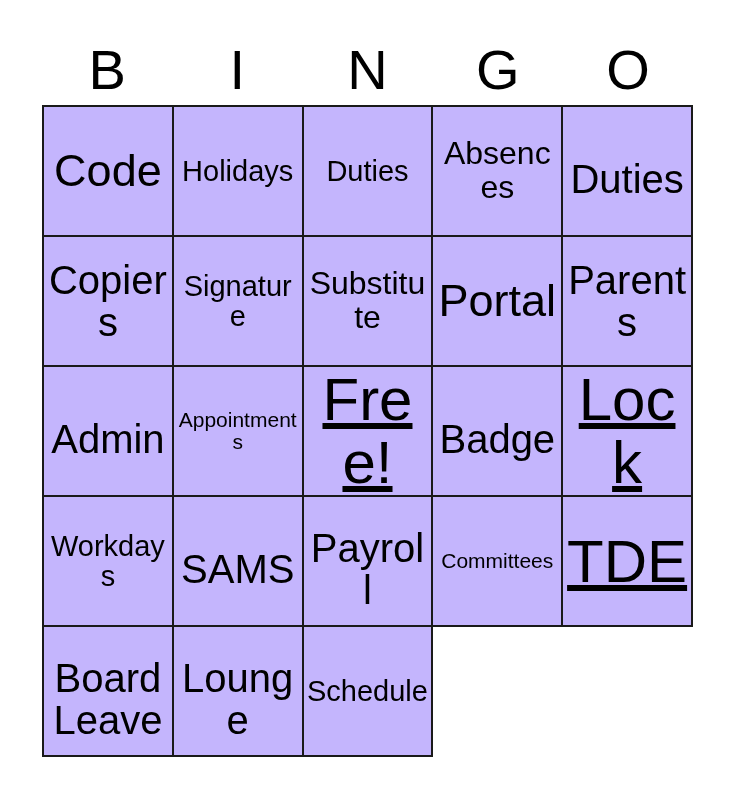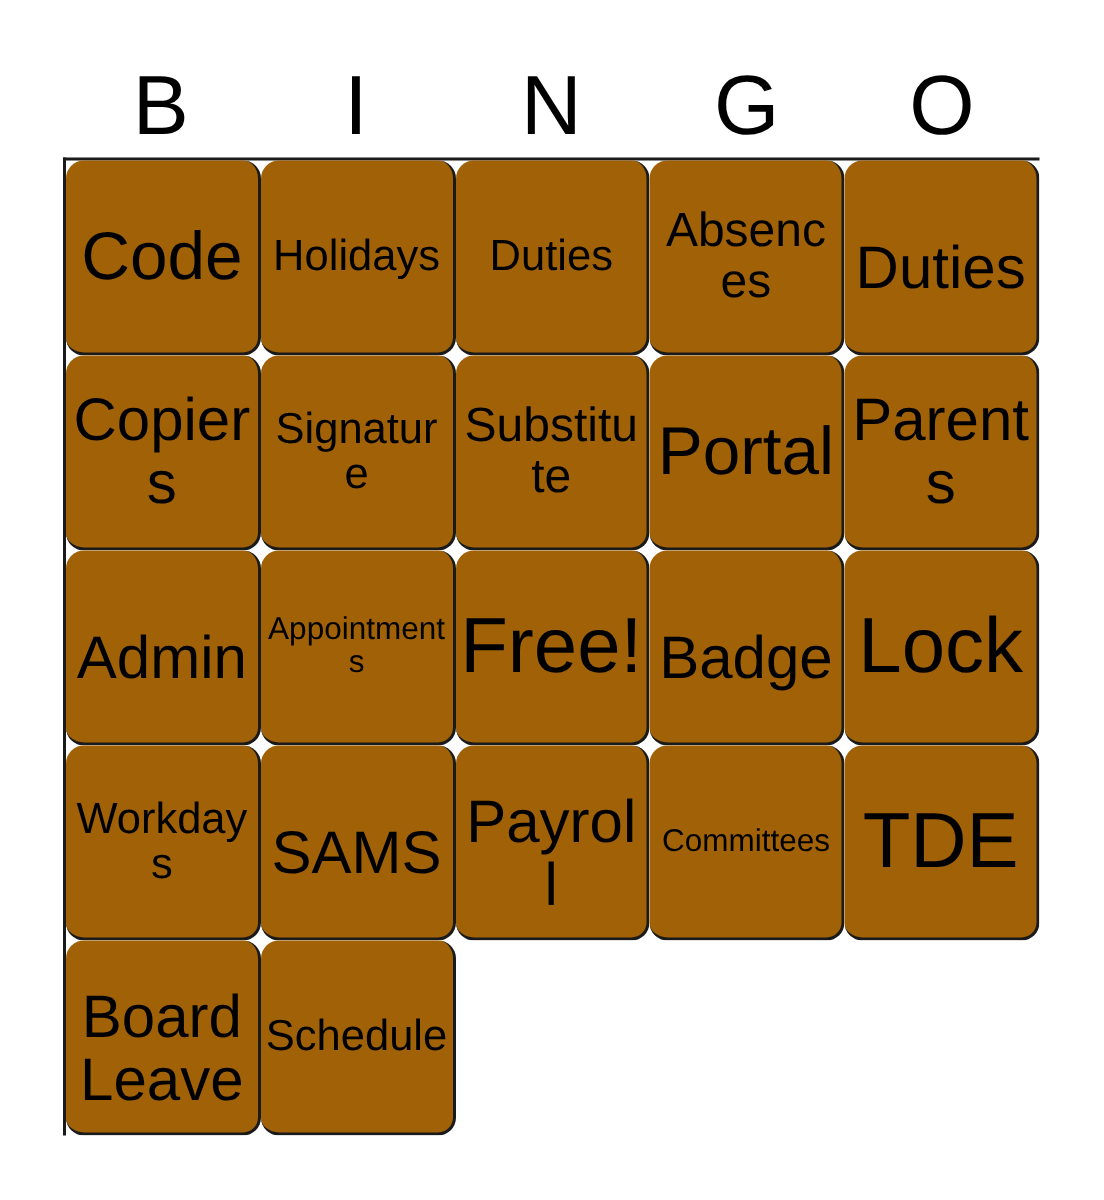--- a/index.html
+++ b/index.html
@@ -63,40 +63,39 @@
   .cell {
     box-sizing: border-box;
     border-right: 2px solid #1a1a1a;
     border-bottom: 2px solid #1a1a1a;
     display: flex;
     align-items: center;
     justify-content: center;
     text-align: center;
     padding: 0 3px;
     overflow: hidden;
-    background: #a16207;
-    border-radius: 12px;
+    background: #c4b5fd;
   }
   .cell-text {
     display: block;
     width: 100%;
     line-height: 1.05;
     color: #000000;
     word-break: break-word;
     hyphens: none;
   }
 
   
   .fs-xs   { font-size: 21px; }
   .fs-s    { font-size: 32px; }
   .fs-m    { font-size: 29px; }
   .fs-l    { font-size: 40px; }
   .fs-xl   { font-size: 40px; margin-top: 16px; }
   .fs-xxl  { font-size: 45px; }
-  .fs-xxxl { font-size: 52px; }
+  .fs-xxxl { font-size: 60px; text-decoration: underline; }
 </style>
 </head>
 <body>
 
 <div id="card">
 
   <div id="header">
       <div class="header-letter">B</div>
       <div class="header-letter">I</div>
       <div class="header-letter">N</div>
@@ -162,17 +161,20 @@
       <div class="cell">
         <span class="cell-text fs-xs">Committees</span>
       </div>
       <div class="cell">
         <span class="cell-text fs-xxxl">TDE</span>
       </div>
       <div class="cell">
         <span class="cell-text fs-xl">Board Leave</span>
       </div>
       <div class="cell">
+        <span class="cell-text fs-xl">Lounge</span>
+      </div>
+      <div class="cell">
         <span class="cell-text fs-m">Schedule</span>
       </div>
     </div>
 
 </div>
 
 </body></html>

